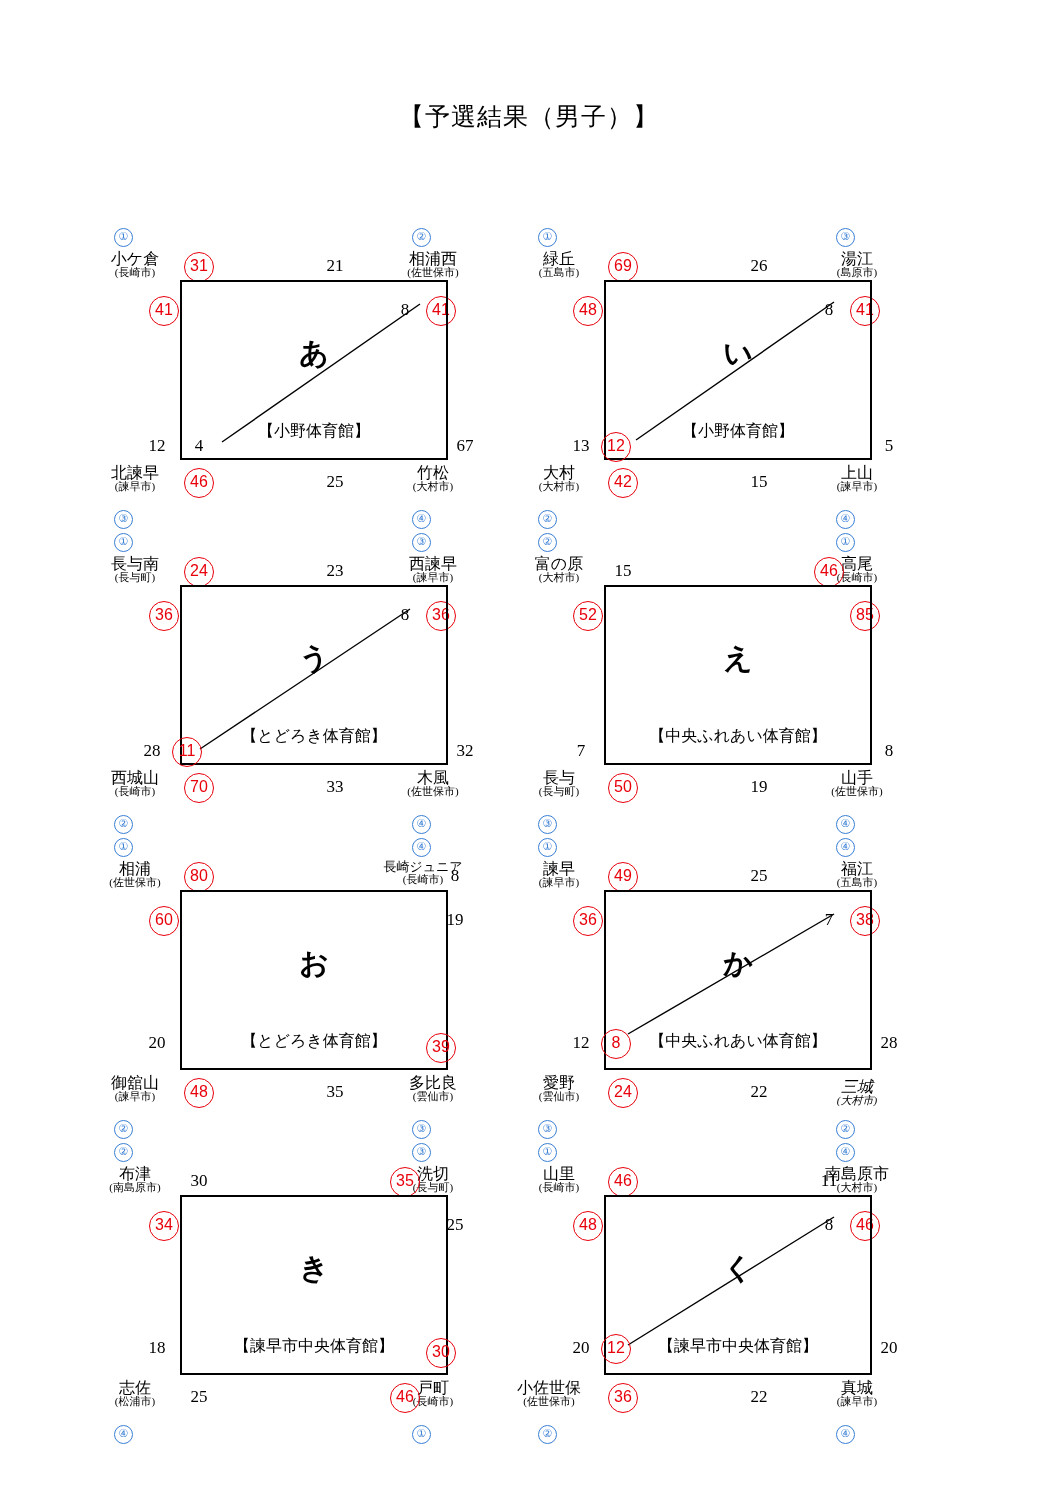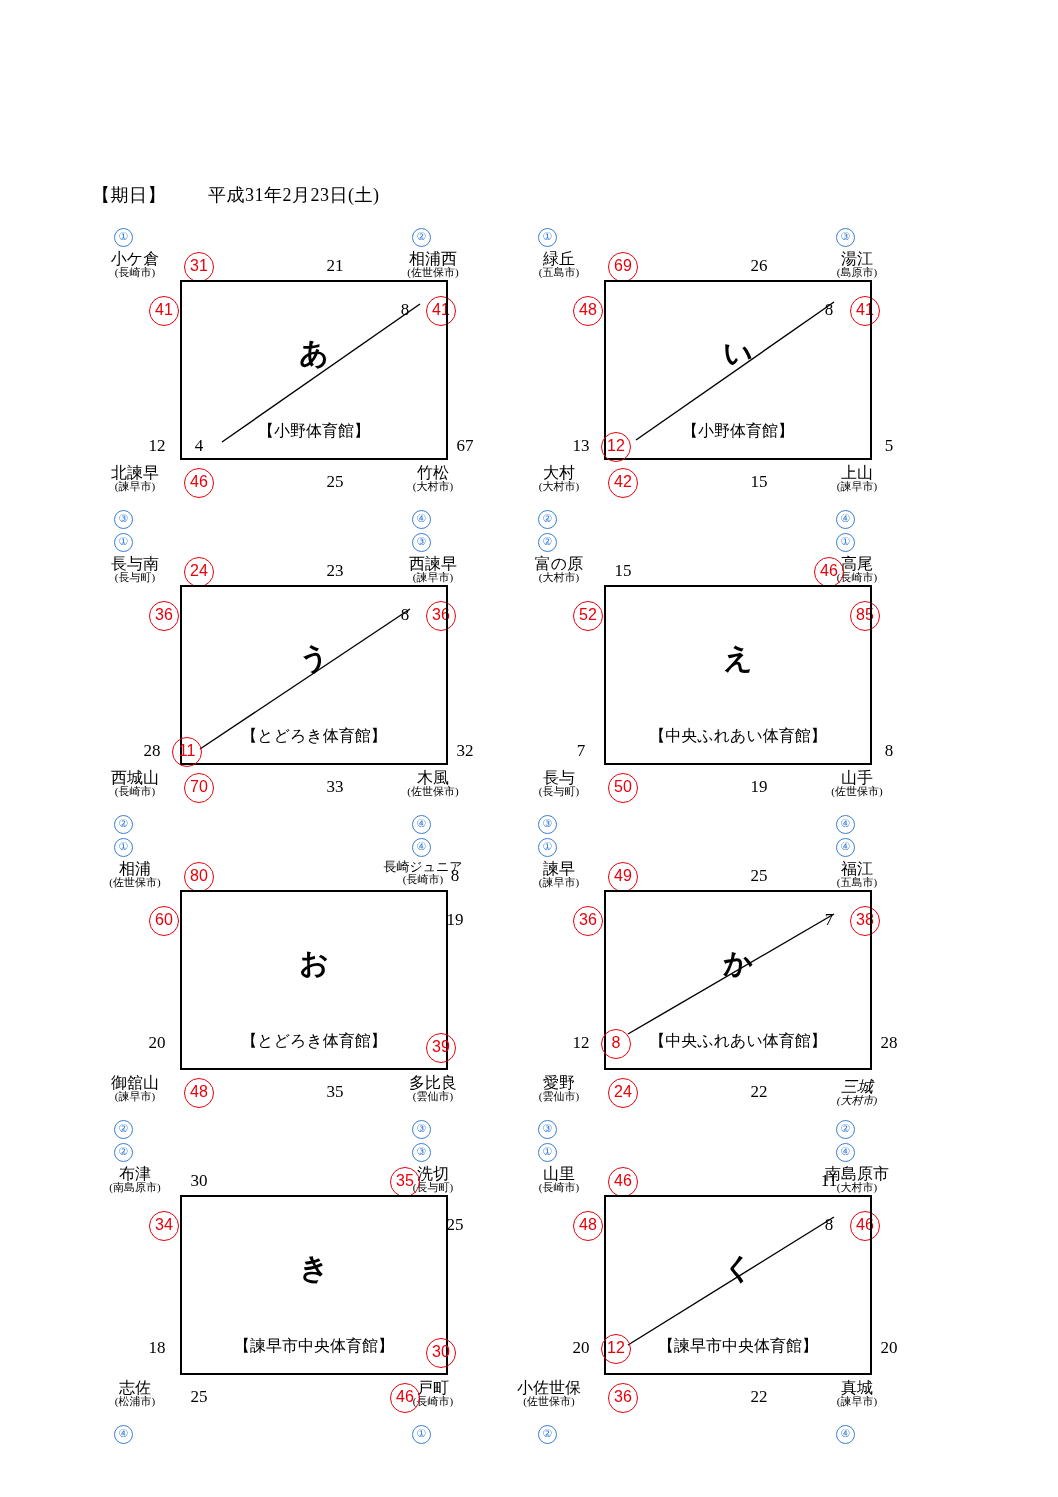--- a/index.html
+++ b/index.html
@@ -120,24 +120,22 @@
     font-family: "Liberation Serif", serif;
     text-align: center;
     width: 30px;
   }
 </style>
 </head>
 <body>
 
 <div class="page">
 
-
-  <div class="date-row">
-    <span class="dlabel">【期日】</span><span>平成31年2月23日(土)</span>
-  </div>
+  <div class="title">【予選結果（男子）】</div>
+
 
   <div class="group" style="left:92px; top:228px;">
     <div class="seed" style="left:22px; top:0px;">①</div>
     <div class="seed" style="left:320px; top:0px;">②</div>
     <div class="team" style="left:0px; top:22px;">
       <div class="nm">小ケ倉</div>
       <div class="ct">(長崎市)</div>
     </div>
     <div class="team" style="left:298px; top:22px;">
       <div class="nm">相浦西</div>

